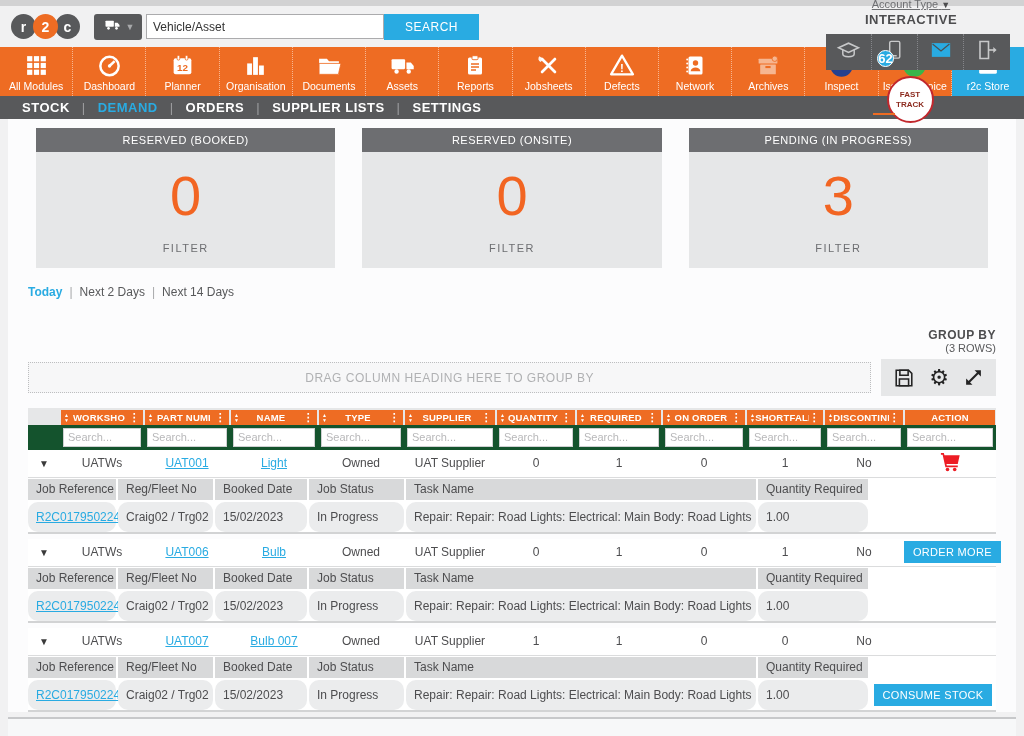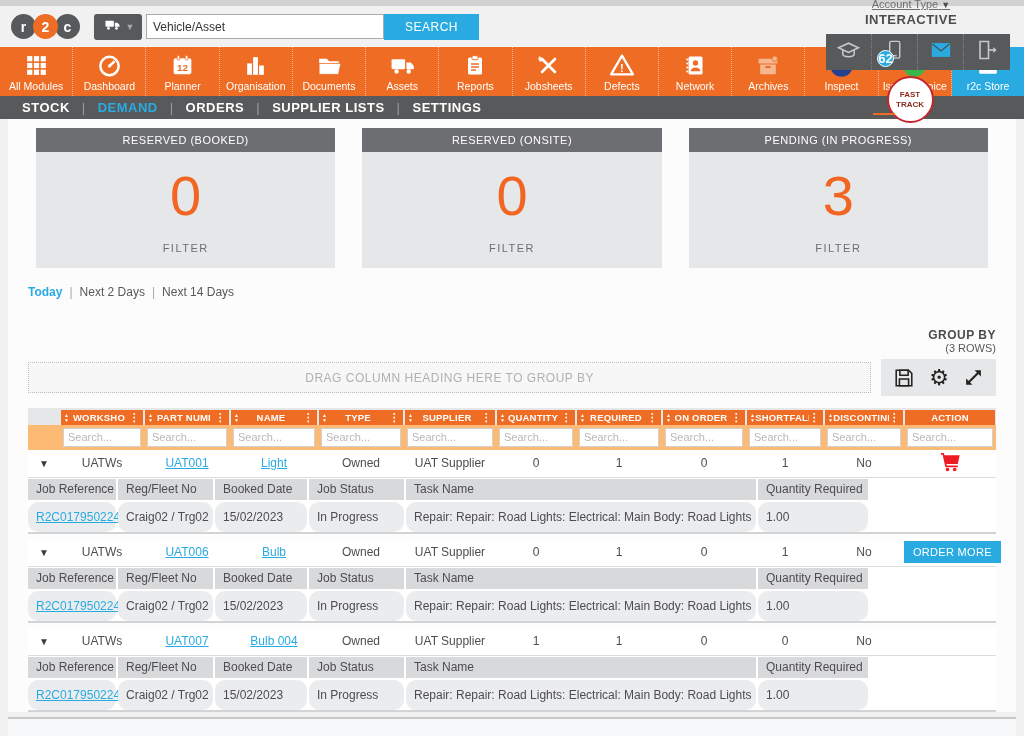--- a/index.html
+++ b/index.html
@@ -83,21 +83,21 @@
   
   .tbl { margin-top:12px; }
   .grid12 { display:grid; grid-template-columns:32px 84px 86px 88px 86px 92px 80px 86px 84px 78px 80px 1fr; }
   .thead { background:#E6E7E8; padding-top:2px; }
   .colbtn { background:#EE6C23; height:15px; margin:0 1px; display:flex; align-items:center;
             color:#fff; font-size:9.5px; font-weight:bold; letter-spacing:.2px; padding:0 3px; cursor:pointer; }
   .colbtn .cl { flex:1; text-align:center; overflow:hidden; white-space:nowrap; }
   .sort { display:flex; flex-direction:column; align-items:center; }
   .sort i { font-style:normal; font-size:5px; line-height:4.5px; }
   .cmenu { font-size:11px; font-weight:bold; line-height:11px; cursor:pointer; }
-  .tsearch { background:#fdba74; padding:2px 0 3px; }
+  .tsearch { background:#14532d; padding:2px 0 3px; }
   .tsearch input { width:calc(100% - 6px); margin:0 3px; height:19px; border:1px solid #CFD0D2;
                    font-size:11px; font-family:inherit; padding:0 4px; color:#777; }
   .tsearch input::placeholder { color:#B8B8BA; }
 
   .rowgroup { border-bottom:2px solid #D2D3D4; margin-bottom:5px; background:#fff; }
   .mrow { align-items:center; height:28px; border-bottom:1px solid #DBDCDD; font-size:12px; }
   .mrow > div { text-align:center; }
   .tri { cursor:pointer; color:#3a3a3a; font-size:10px; }
   a.bluelink { color:#29ABE2; text-decoration:underline; cursor:pointer; }
   .grid7 { display:grid; grid-template-columns:88px 95px 92px 95px 1fr 110px 126px; column-gap:2px; }
@@ -658,21 +658,21 @@
         <div>1.00</div>
         <div class="white"></div>
       </div>
     </div>
 
     <div class="rowgroup">
       <div class="grid12 mrow">
         <div><span class="tri">▼</span></div>
         <div>UATWs</div>
         <div><a class="bluelink">UAT007</a></div>
-        <div><a class="bluelink">Bulb 004</a></div>
+        <div><a class="bluelink">Bulb 007</a></div>
         <div>Owned</div>
         <div>UAT Supplier</div>
         <div>1</div>
         <div>1</div>
         <div>0</div>
         <div>0</div>
         <div>No</div>
         <div class="act-cell"></div>
       </div>
       <div class="grid7 subhead">
@@ -686,19 +686,22 @@
       </div>
       <div class="grid7 subrowg">
         <div>
             <a class="bluelink">R2C017950224</a>
           </div>
         <div>Craig02 / Trg02</div>
         <div>15/02/2023</div>
         <div>In Progress</div>
         <div>Repair: Repair: Road Lights: Electrical: Main Body: Road Lights</div>
         <div>1.00</div>
+        <div class="white consume-wrap">
+          <button class="act-btn">CONSUME STOCK</button>
+        </div>
       </div>
     </div>
 
   </div>
 </div>
 
 <div class="page-bottom"></div>
 
 </body></html>

